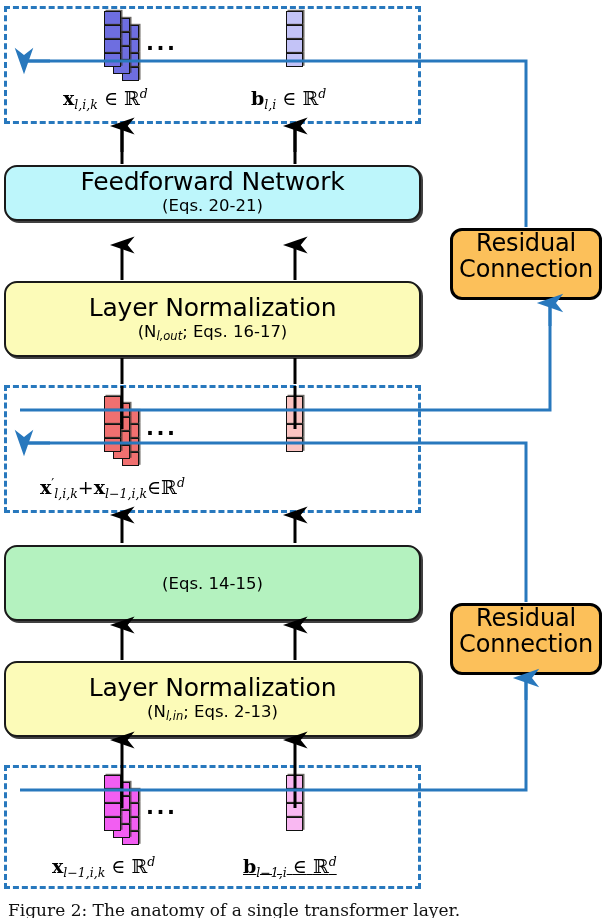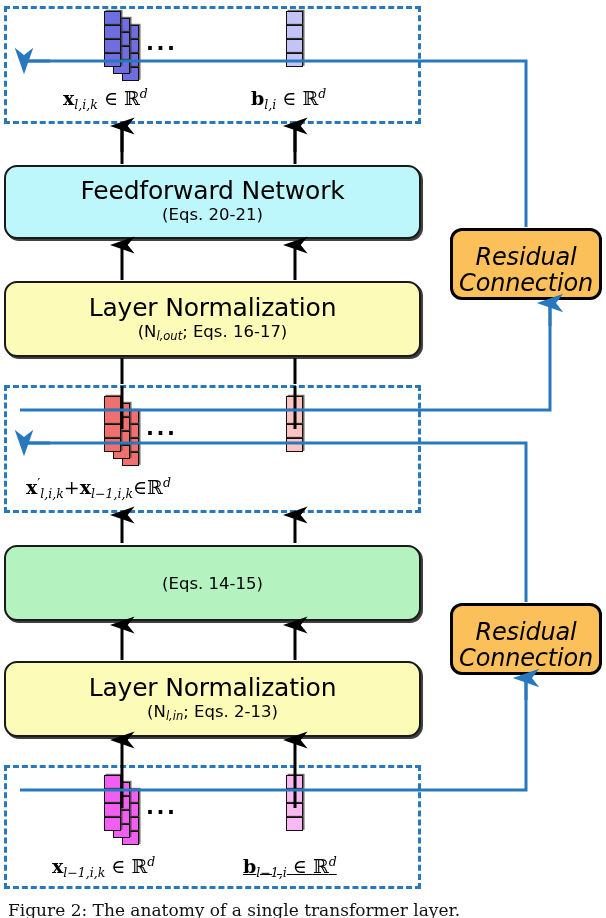--- a/index.html
+++ b/index.html
@@ -15,22 +15,22 @@
         border-radius:13px;display:flex;flex-direction:column;
         align-items:center;justify-content:center;
         box-shadow:2px 2px 0 rgba(30,30,30,.85);}
   .pbox .t1{font-size:25px;line-height:1.02;letter-spacing:-.2px;}
   .pbox .t2{font-size:16.5px;line-height:1.25;margin-top:2px;}
   .pbox .t2 .sub{font-size:11.5px;vertical-align:-.22em;}
   .pbox .t2 .it{font-style:italic;}
 
   .res{position:absolute;box-sizing:border-box;border:3px solid #000;
        border-radius:12px;background:#fcc濃;display:flex;flex-direction:column;
-       align-items:center;justify-content:flex-end;font-size:24px;line-height:1.08;
-       letter-spacing:-.2px;font-style:italic;}
+       align-items:center;justify-content:flex-start;font-size:24px;line-height:1.08;
+       letter-spacing:-.2px;}
 
   
   .stack{position:absolute;}
   .vcol{position:absolute;}
   .cell{position:absolute;box-sizing:border-box;border:1.6px solid #111;
         box-shadow:1.5px -1.2px 0 rgba(60,55,50,.75);}
   .dots{position:absolute;font-size:21px;font-weight:bold;letter-spacing:2.5px;
         line-height:1;color:#000;}
 
   
@@ -88,21 +88,21 @@
   </div>
 
   <div class="mlab" style="left:63px;top:88px;">
     <span class="bf">x</span><span class="sb">l,i,k</span><span>&nbsp;</span><span>∈</span><span>&nbsp;</span><span class="rr">ℝ</span><span class="ex">d</span>
   </div>
 
   <div class="mlab" style="left:251px;top:88px;">
     <span class="bf">b</span><span class="sb">l,i</span><span>&nbsp;</span><span>∈</span><span>&nbsp;</span><span class="rr">ℝ</span><span class="ex">d</span>
   </div>
 
-  <div class="pbox" style="left:4px;top:165px;width:417px;height:74px;background:#bdf6fb;">
+  <div class="pbox" style="left:4px;top:165px;width:417px;height:56px;background:#bdf6fb;">
     <div class="t1">Feedforward Network</div>
     <div class="t2">(Eqs. 20-21)</div>
   </div>
 
   <div class="pbox" style="left:4px;top:281px;width:417px;height:76px;background:#fcfbb8;">
     <div class="t1">Layer Normalization</div>
     <div class="t2">(<span>N</span><span class="sub it">l,out</span><span>; Eqs. 16-17)</span></div>
   </div>
 
   <div class="dashgroup" style="left:4px;top:385px;width:417px;height:128px;"></div>
@@ -129,21 +129,21 @@
     <div class="dots" style="left:42px;top:27px;">···</div>
   </div>
 
   <div class="stack" style="left:286px;top:396px;width:20px;height:60px;">
     <div class="cell" style="left:0;top:0;width:17px;height:14px;background:#fbc4c2;"></div>
     <div class="cell" style="left:0;top:14px;width:17px;height:14px;background:#fbc4c2;"></div>
     <div class="cell" style="left:0;top:28px;width:17px;height:14px;background:#fbc4c2;"></div>
     <div class="cell" style="left:0;top:42px;width:17px;height:14px;background:#fbc4c2;"></div>
   </div>
 
-  <div class="mlab" style="left:26px;top:477px;">
+  <div class="mlab" style="left:40px;top:477px;">
     <span class="bf">x</span><span class="sp">′</span><span class="sb">l,i,k</span><span>+</span><span class="bf">x</span><span class="sb">l−1,i,k</span><span>∈</span><span class="rr">ℝ</span><span class="ex">d</span>
   </div>
 
 
   <div class="pbox" style="left:4px;top:545px;width:417px;height:76px;background:#b4f2bf;">
     <div class="t2">(Eqs. 14-15)</div>
   </div>
 
   <div class="pbox" style="left:4px;top:661px;width:417px;height:76px;background:#fcfbb8;">
     <div class="t1">Layer Normalization</div>

